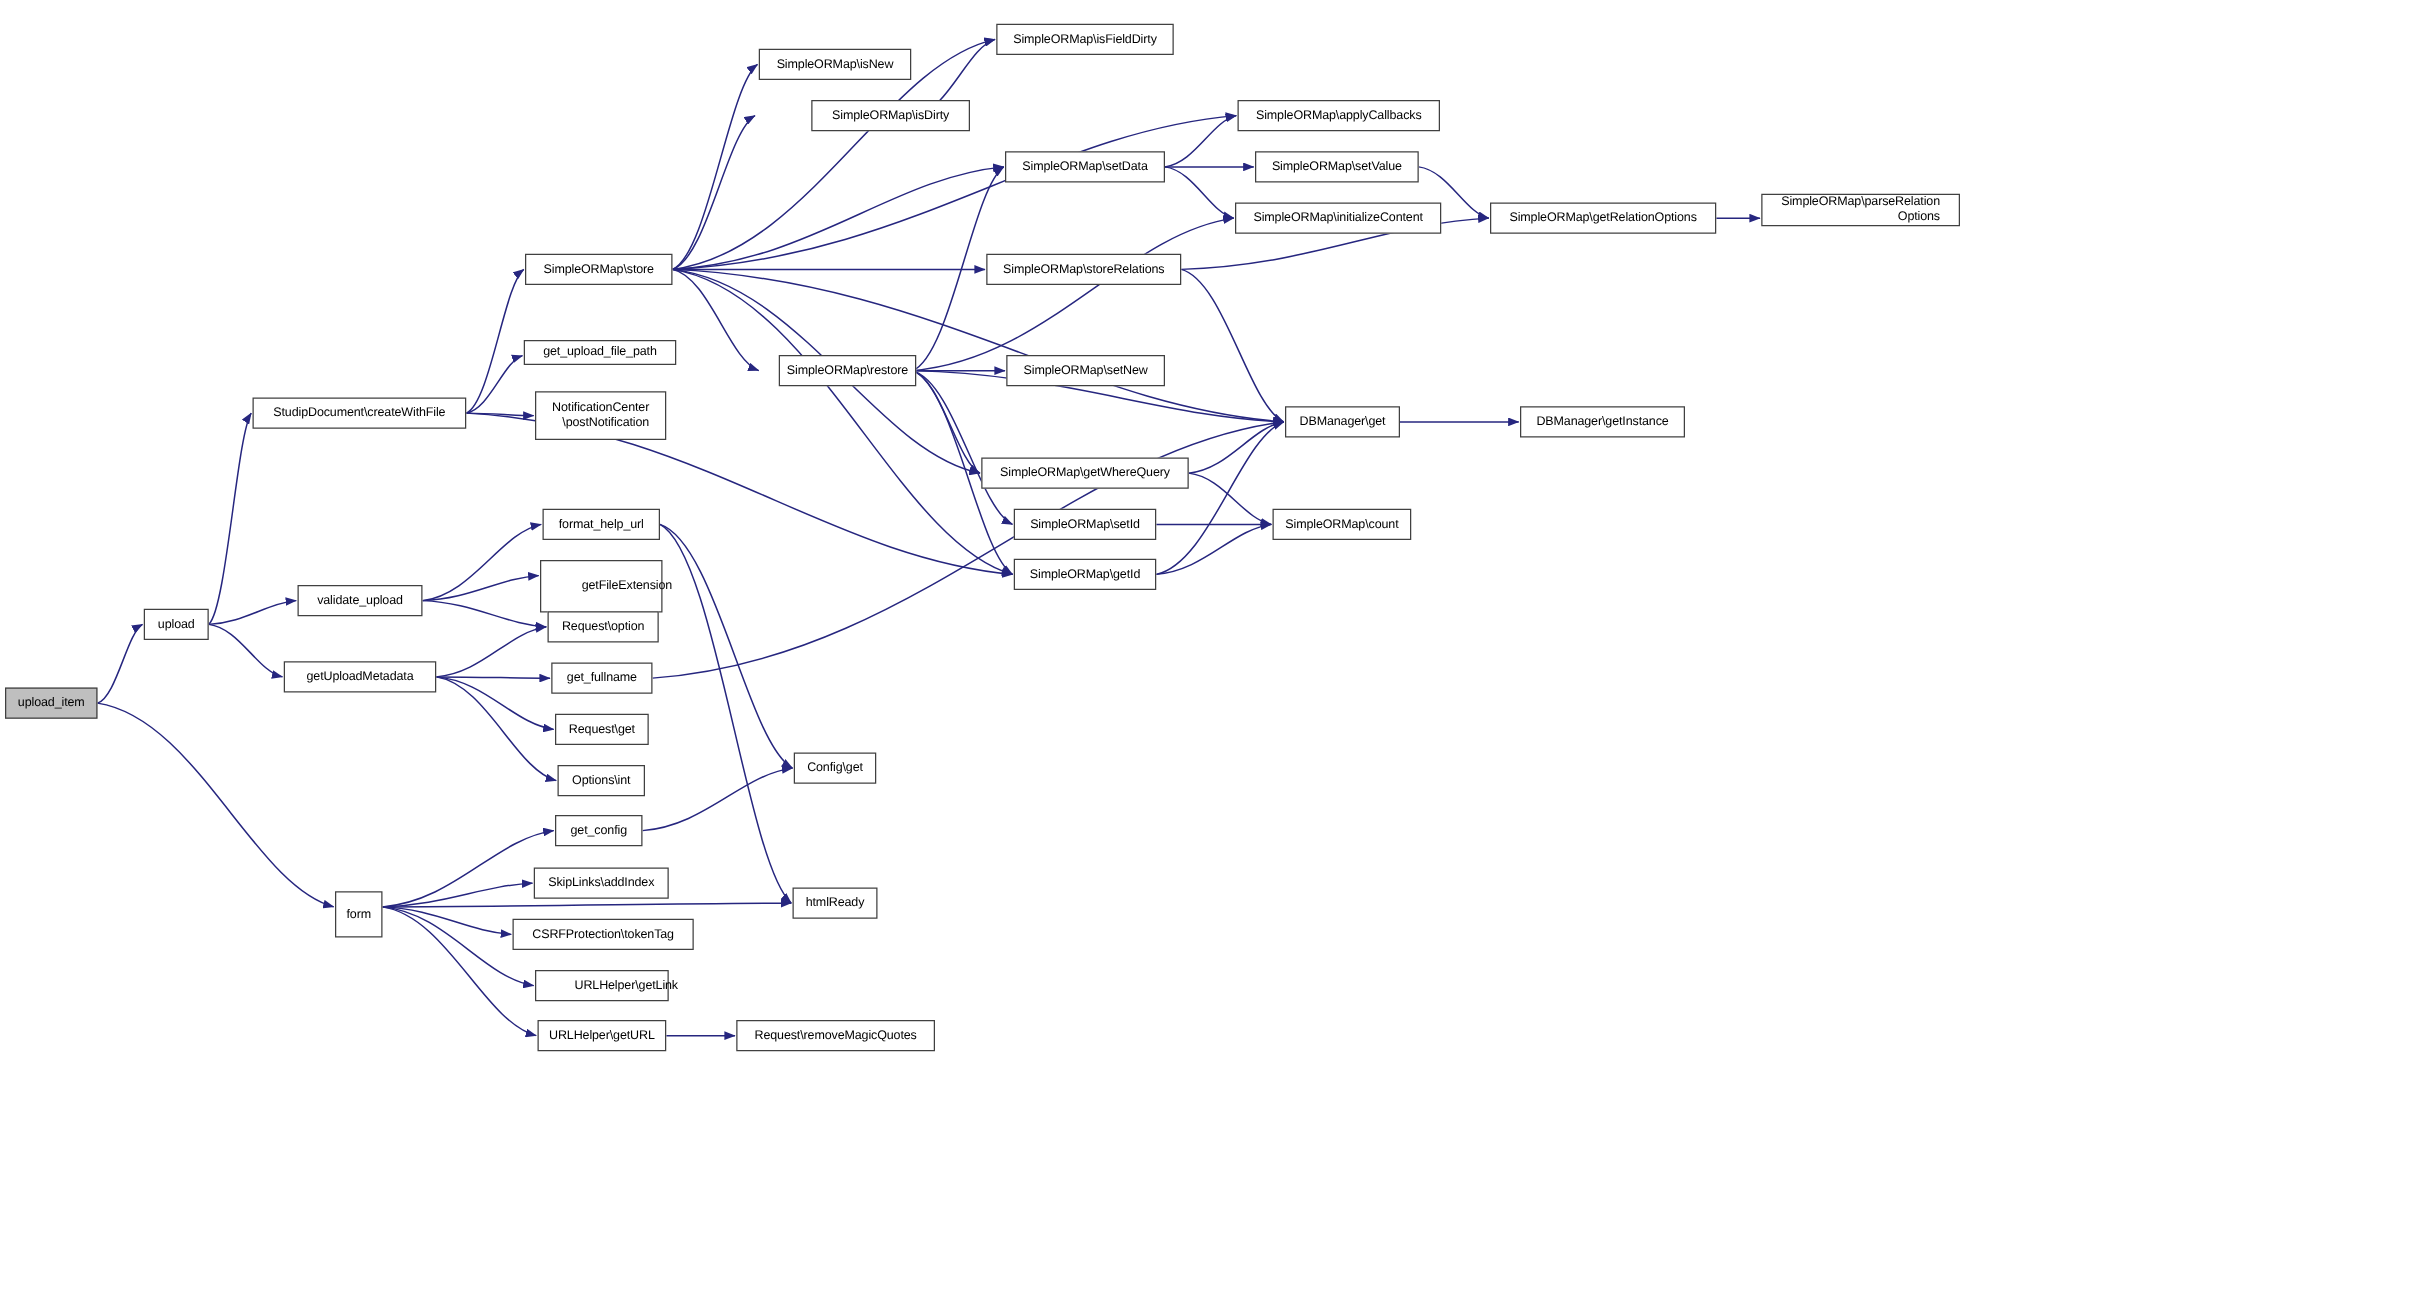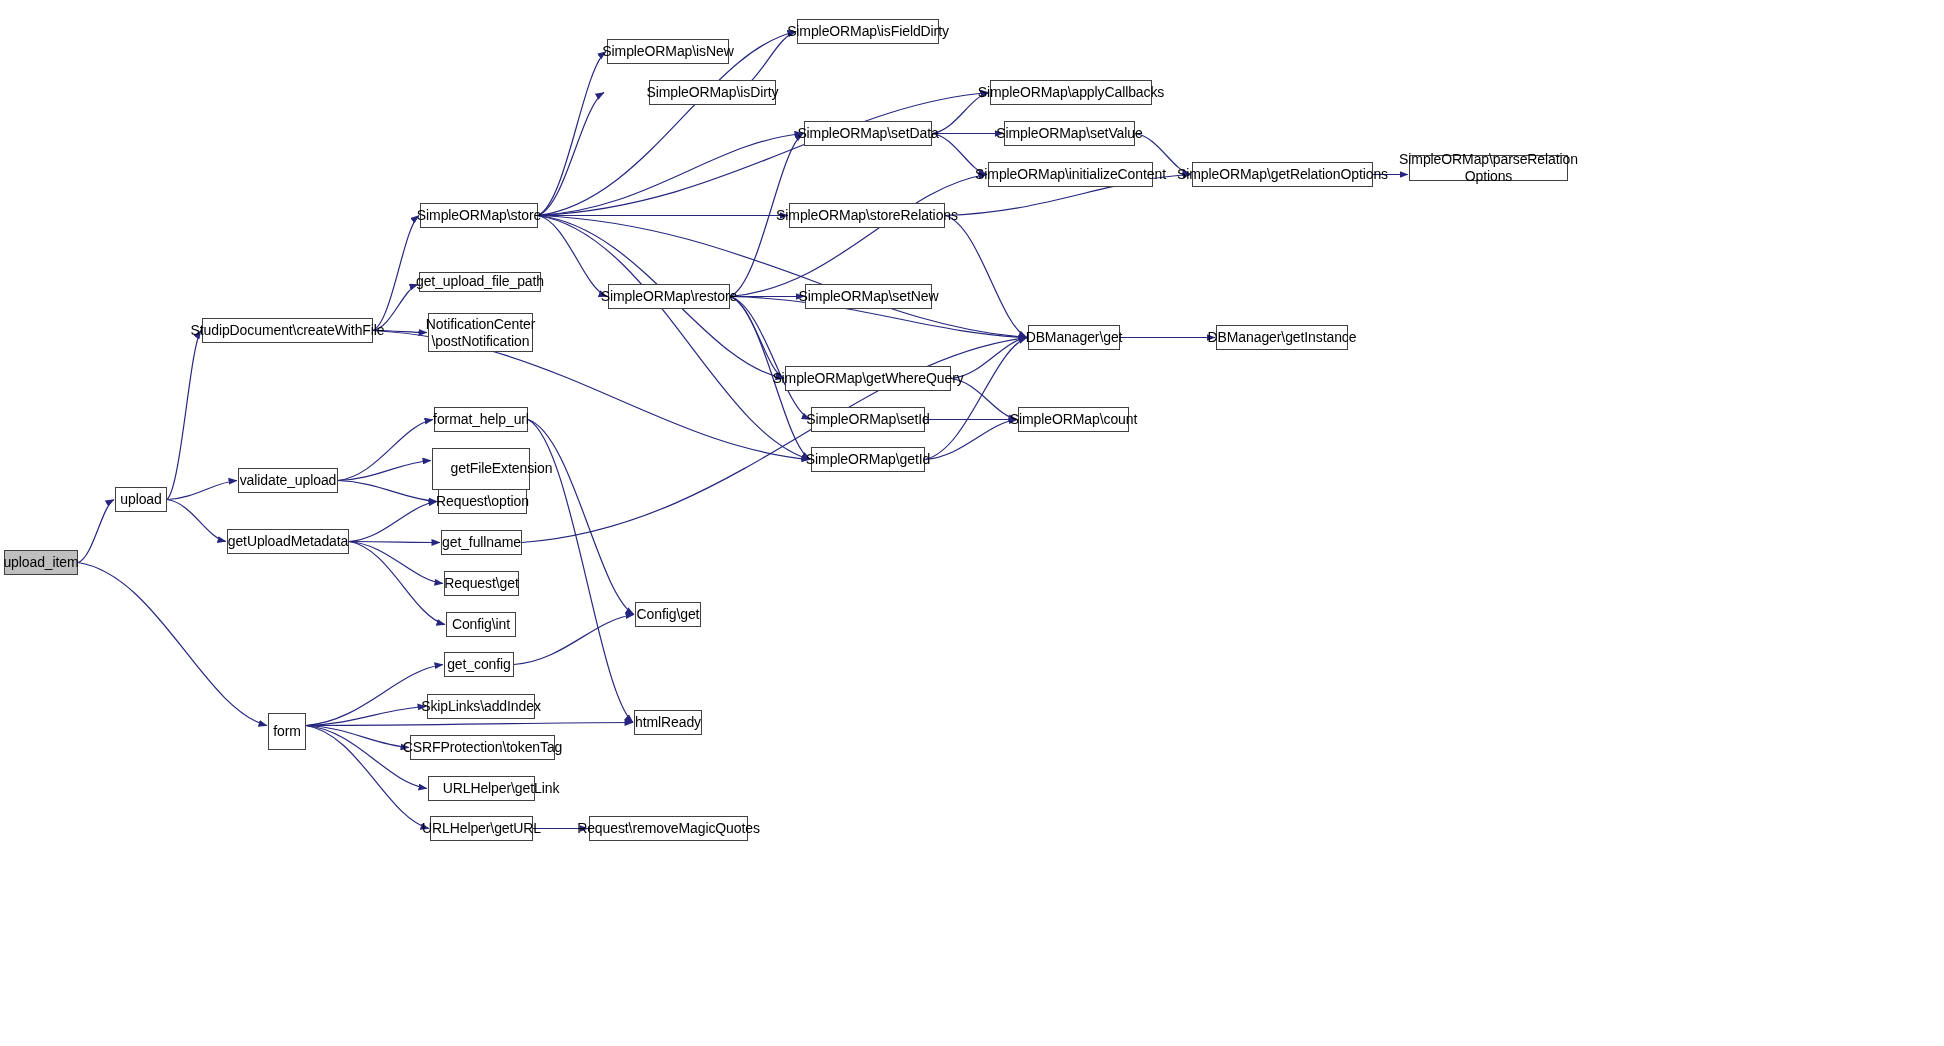--- a/index.html
+++ b/index.html
@@ -17,26 +17,26 @@
     left:0;top:0;
     width:1944px;height:1046px;
     pointer-events:none;
   }
   .node{
     position:absolute;
     box-sizing:border-box;
     border:1px solid #404040;
     background:#ffffff;
     color:#000000;
-    font-size:14px;
+    font-size:10px;
     line-height:1.12;
     display:flex;
     align-items:center;
     justify-content:center;
-    text-align:center;
+    text-align:right;
     white-space:pre-line;
     letter-spacing:-0.1px;
     z-index:5;
   }
   .node.root{
     background:#bfbfbf;
     border:1px solid #404040;
   }
   .node.two-line{
     line-height:1.18;
@@ -122,34 +122,34 @@
       <div class="node" style="left: 268px; top: 713px; width: 38px; height: 37px;">form</div>
       <div class="node" style="left: 202px; top: 318px; width: 171px; height: 25px;">StudipDocument\createWithFile</div>
       <div class="node" style="left: 419px; top: 272px; width: 122px; height: 20px;">get_upload_file_path</div>
       <div class="node two-line" style="left: 428px; top: 313px; width: 105px; height: 39px;">NotificationCenter
 \postNotification</div>
       <div class="node" style="left: 434px; top: 407px; width: 94px; height: 25px;">format_help_url</div>
       <div class="node" style="left: 432px; top: 448px; width: 98px; height: 42px; padding-left: 41px;">getFileExtension</div>
       <div class="node" style="left: 438px; top: 489px; width: 89px; height: 25px;">Request\option</div>
       <div class="node" style="left: 441px; top: 530px; width: 81px; height: 25px;">get_fullname</div>
       <div class="node" style="left: 444px; top: 571px; width: 75px; height: 25px;">Request\get</div>
-      <div class="node" style="left: 446px; top: 612px; width: 70px; height: 25px;">Config\int</div>
+      <div class="node" style="left: 446px; top: 612px; width: 70px; height: 25px;">Options\int</div>
       <div class="node" style="left: 444px; top: 652px; width: 70px; height: 25px;">get_config</div>
       <div class="node" style="left: 427px; top: 694px; width: 108px; height: 25px;">SkipLinks\addIndex</div>
       <div class="node" style="left: 410px; top: 735px; width: 145px; height: 25px;">CSRFProtection\tokenTag</div>
       <div class="node" style="left: 428px; top: 776px; width: 107px; height: 25px; padding-left: 39px;">URLHelper\getLink</div>
       <div class="node" style="left: 430px; top: 816px; width: 103px; height: 25px;">URLHelper\getURL</div>
       <div class="node" style="left: 589px; top: 816px; width: 159px; height: 25px;">Request\removeMagicQuotes</div>
       <div class="node" style="left: 635px; top: 602px; width: 66px; height: 25px;">Config\get</div>
       <div class="node" style="left: 634px; top: 710px; width: 68px; height: 25px;">htmlReady</div>
       <div class="node" style="left: 420px; top: 203px; width: 118px; height: 25px;">SimpleORMap\store</div>
       <div class="node" style="left: 607px; top: 39px; width: 122px; height: 25px;">SimpleORMap\isNew</div>
       <div class="node" style="left: 605px; top: 80px; width: 127px; height: 25px; margin-left: 44px;">SimpleORMap\isDirty</div>
       <div class="node" style="left: 797px; top: 19px; width: 142px; height: 25px;">SimpleORMap\isFieldDirty</div>
-      <div class="node" style="left: 608px; top: 284px; width: 122px; height: 25px;">SimpleORMap\restore</div>
+      <div class="node" style="left: 623px; top: 284px; width: 110px; height: 25px;">SimpleORMap\restore</div>
       <div class="node" style="left: 804px; top: 121px; width: 128px; height: 25px;">SimpleORMap\setData</div>
       <div class="node" style="left: 789px; top: 203px; width: 156px; height: 25px;">SimpleORMap\storeRelations</div>
       <div class="node" style="left: 805px; top: 284px; width: 127px; height: 25px;">SimpleORMap\setNew</div>
       <div class="node" style="left: 785px; top: 366px; width: 166px; height: 25px;">SimpleORMap\getWhereQuery</div>
       <div class="node" style="left: 811px; top: 407px; width: 114px; height: 25px;">SimpleORMap\setId</div>
       <div class="node" style="left: 811px; top: 447px; width: 114px; height: 25px;">SimpleORMap\getId</div>
       <div class="node" style="left: 990px; top: 80px; width: 162px; height: 25px;">SimpleORMap\applyCallbacks</div>
       <div class="node" style="left: 1004px; top: 121px; width: 131px; height: 25px;">SimpleORMap\setValue</div>
       <div class="node" style="left: 988px; top: 162px; width: 165px; height: 25px;">SimpleORMap\initializeContent</div>
       <div class="node" style="left: 1028px; top: 325px; width: 92px; height: 25px;">DBManager\get</div>

